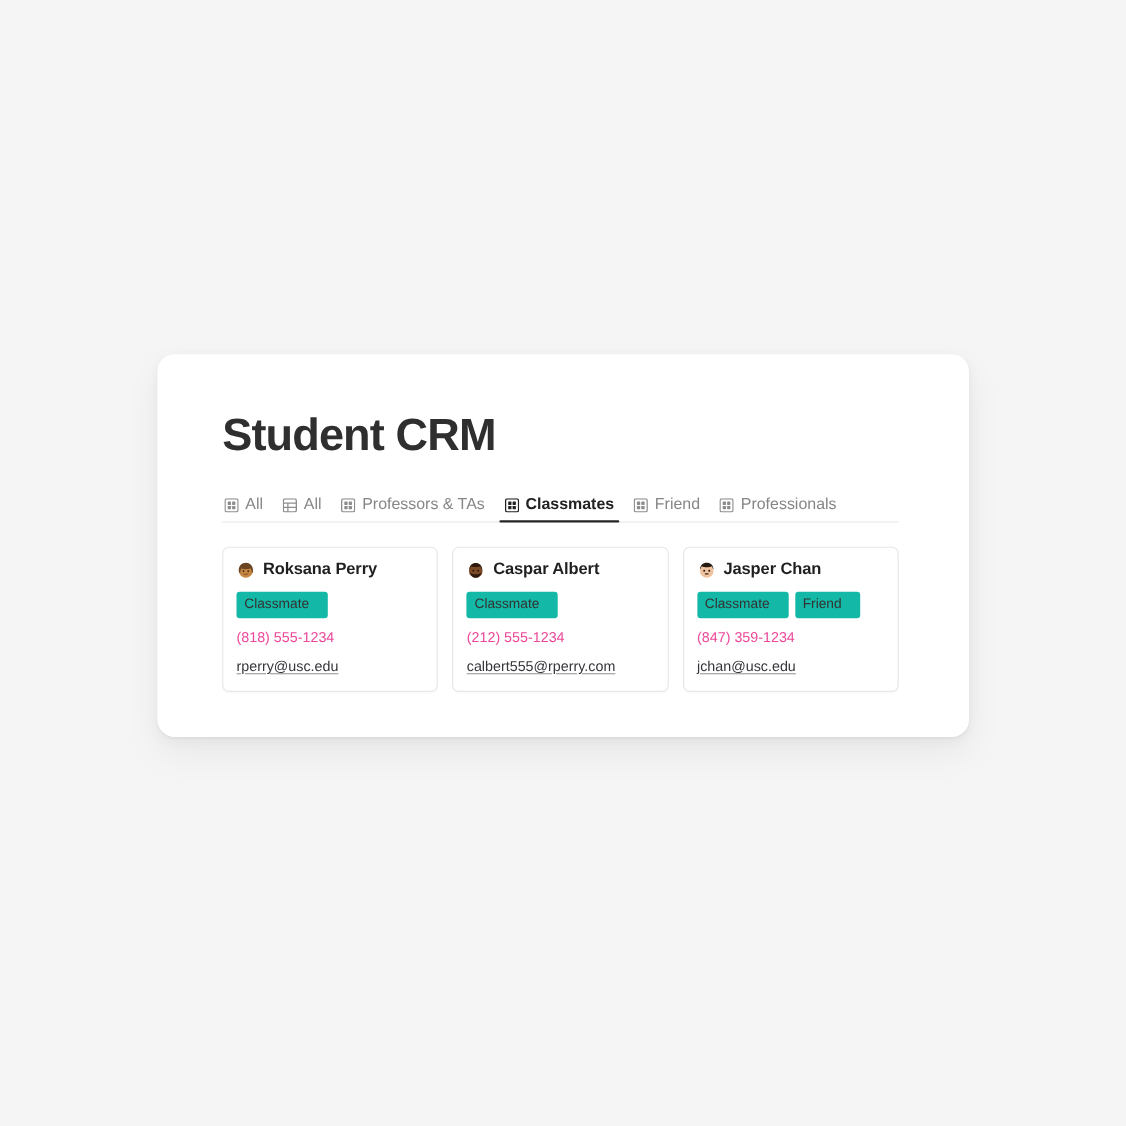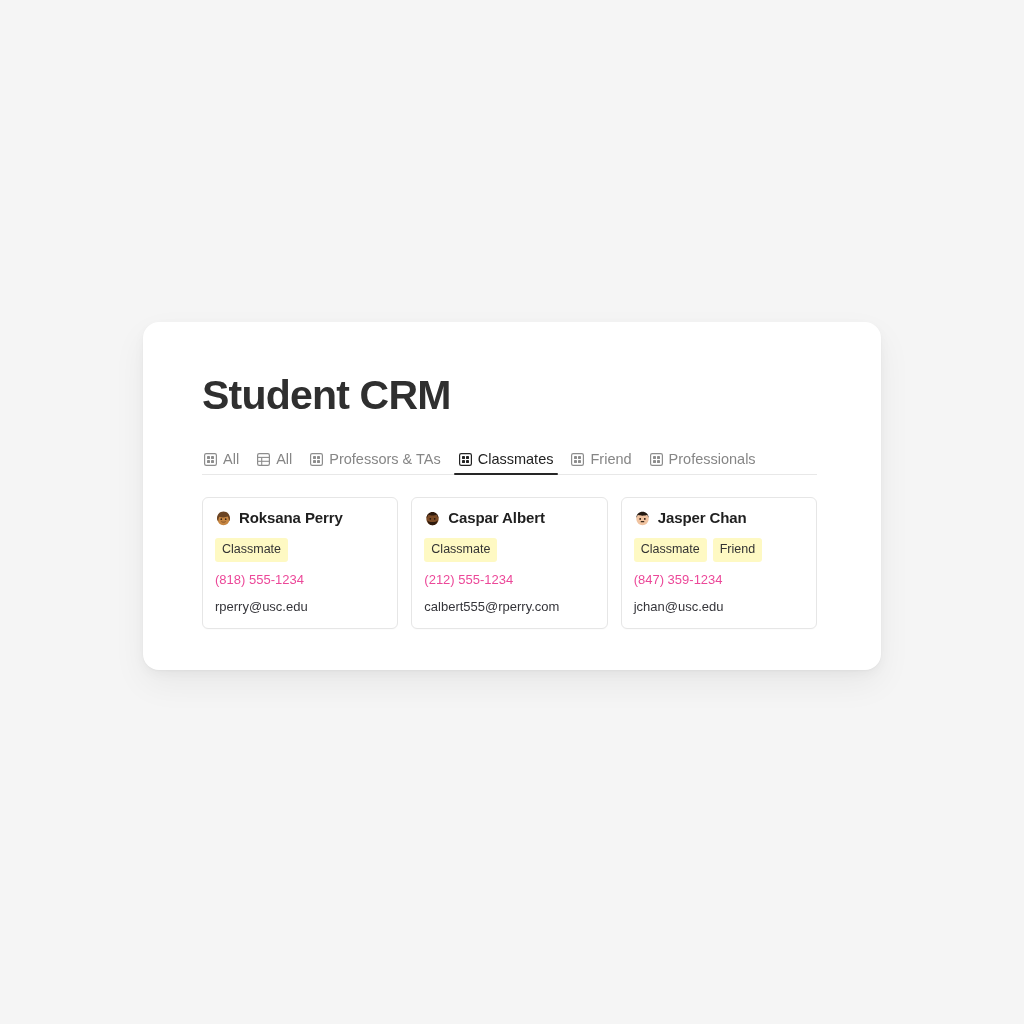--- a/index.html
+++ b/index.html
@@ -66,21 +66,21 @@
     color: #868686;
     cursor: pointer;
     white-space: nowrap;
     position: relative;
     line-height: 1;
   }
   .tab:first-child { padding-left: 2px; }
 
   .tab.active {
     color: #222222;
-    font-weight: normal;
+    font-weight: bold;
   }
   .tab.active::after {
     content: "";
     position: absolute;
     left: 4px;
     right: 4px;
     bottom: -1px;
     height: 2px;
     background: #262626;
     border-radius: 1px;
@@ -131,40 +131,41 @@
   }
 
   .tag-row {
     display: flex;
     gap: 6px;
     margin-bottom: 10px;
     flex-wrap: wrap;
   }
 
   .tag {
-    background: #fef9c3;
+    background: #14b8a6;
     color: #333333;
     font-size: 12.5px;
     line-height: 1;
-    padding: 5px 7px 6px 7px;
+    padding: 5px 17px 6px 7px;
     border-radius: 3px;
     white-space: nowrap;
   }
 
   .card-phone {
     font-size: 13px;
     color: #ec4899;
     margin-bottom: 10px;
     line-height: 1.2;
   }
 
   .card-email {
     font-size: 13px;
     color: #35353a;
     line-height: 1.2;
+    text-decoration: underline;
     text-decoration-color: #9a9a9a;
     text-underline-offset: 2px;
     cursor: pointer;
     display: inline-block;
   }
 </style>
 </head>
 <body>
 
 <div class="panel">

